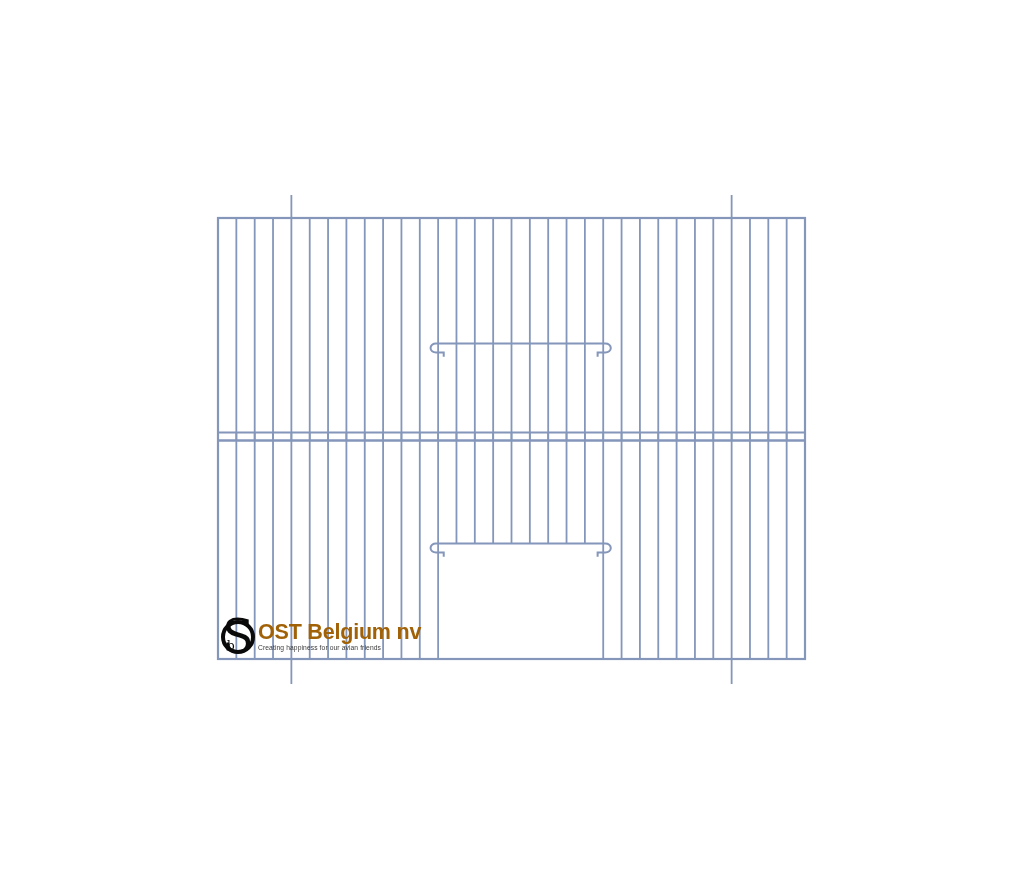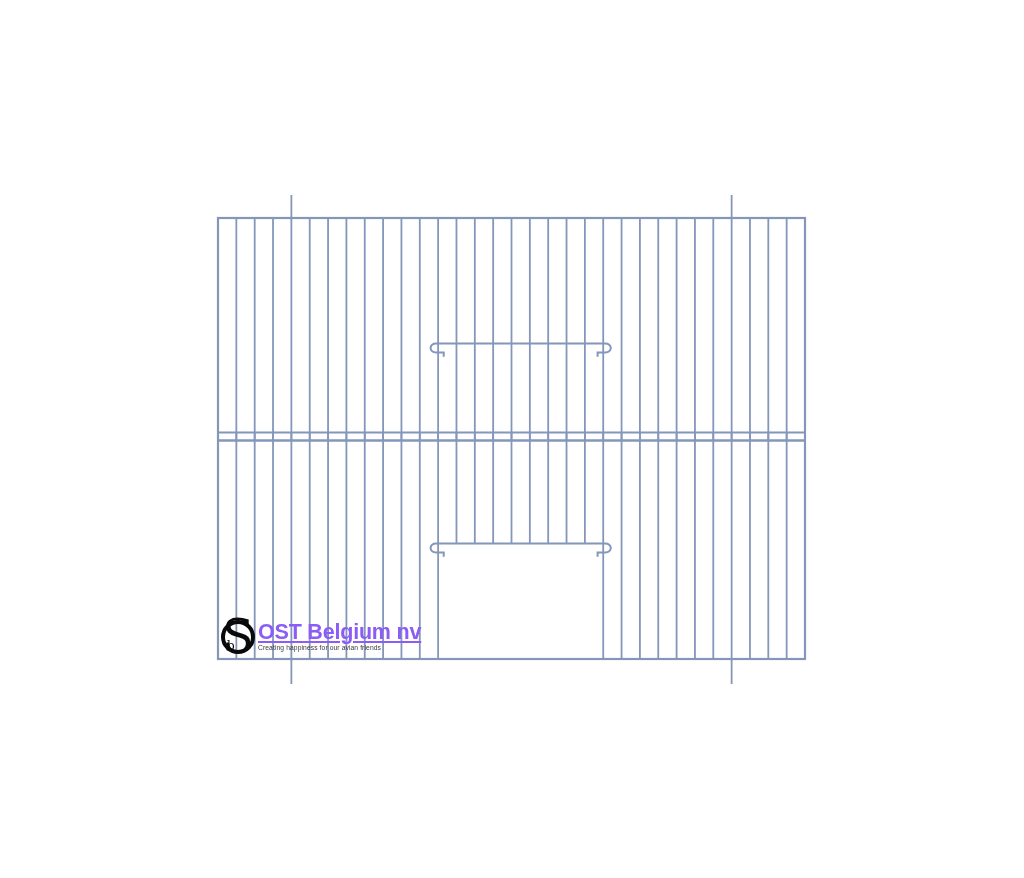--- a/index.html
+++ b/index.html
@@ -26,22 +26,22 @@
     font-family:"DejaVu Serif",serif;
     font-size:46px;line-height:1;color:#0a0a0a;font-weight:400;
   }
   .mono-b{
     position:absolute;left:2px;bottom:-2px;
     font-family:"DejaVu Serif",serif;
     font-size:12px;line-height:1;color:#0a0a0a;
   }
   .brand-text{margin-left:3px;padding-top:1px;}
   .company{
-    font-size:21.5px;font-weight:700;color:#8b5cf6;
-    letter-spacing:-0.2px;line-height:22px;white-space:nowrap;text-decoration:underline;
+    font-size:21.5px;font-weight:700;color:#a16207;
+    letter-spacing:-0.2px;line-height:22px;white-space:nowrap;
   }
   .tagline{
     font-size:7px;color:#3a3a3a;letter-spacing:0.1px;
     line-height:8px;margin-top:1px;white-space:nowrap;
     transform:scaleX(0.96);transform-origin:left top;
   }
 </style>
 </head>
 <body>
 

